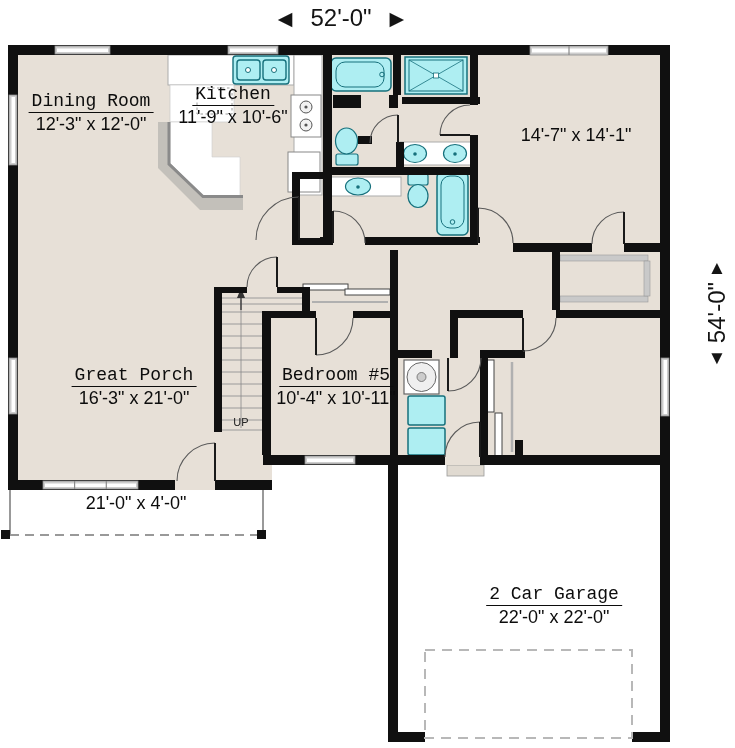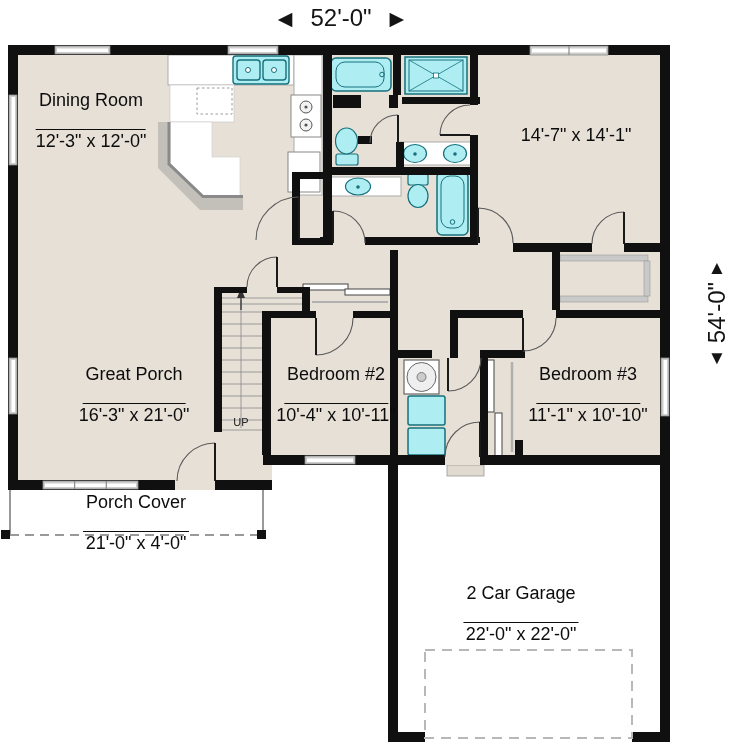--- a/index.html
+++ b/index.html
@@ -1,21 +1,21 @@
 <!DOCTYPE html>
 <html><head>
 <meta charset="utf-8">
 <style>
   html,body{margin:0;padding:0;background:#ffffff;}
   #stage{position:relative;width:735px;height:748px;background:#ffffff;overflow:hidden;
          font-family:"Liberation Sans",sans-serif;}
   #plan-svg{position:absolute;left:0;top:0;}
   .room-label{position:absolute;transform:translateX(-50%);text-align:center;
               font-size:18px;line-height:1.18;color:#0c0c0c;white-space:nowrap;z-index:5;}
-  .room-name{display:inline-block;border-bottom:1.8px solid #0c0c0c;padding:0 3px 18px 3px;}
+  .room-name{display:inline-block;border-bottom:1.8px solid #0c0c0c;padding:0 3px 0 3px;font-family:Liberation Mono, monospace;}
   .room-dims{display:block;padding-top:1px;}
   .dim-h{position:absolute;left:341px;top:4px;transform:translateX(-50%);
          display:flex;align-items:center;gap:18px;font-size:24px;color:#141414;z-index:5;}
   .dim-h .tri{font-size:19px;line-height:1;}
   .dim-v{position:absolute;left:697px;top:258px;width:40px;display:flex;flex-direction:column;
          align-items:center;gap:5px;font-size:24px;color:#141414;z-index:5;}
   .dim-v .tri{font-size:19px;line-height:1;}
   .vtext{writing-mode:vertical-rl;transform:rotate(180deg);}
 </style>
 </head>
@@ -284,40 +284,39 @@
   <g>
     <rect x="425" y="732" width="207" height="10" fill="#ffffff"></rect>
     <rect x="425" y="650" width="207" height="88" fill="none" stroke="#b8b8b8" stroke-width="2" stroke-dasharray="10,7"></rect>
   </g>
 </svg>
 
 <div class="room-label" style="left:91px;top:90px">
   <span class="room-name">Dining Room</span>
   <span class="room-dims">12'-3" x 12'-0"</span>
 </div>
+<div class="room-label" style="left:233px;top:83px">
+  <span class="room-name">Kitchen</span>
+  <span class="room-dims">11'-9" x 10'-6"</span>
+</div>
 <div class="room-label" style="left:576px;top:124px">
   <span class="room-dims">14'-7" x 14'-1"</span>
 </div>
 <div class="room-label" style="left:134px;top:364px">
   <span class="room-name">Great Porch</span>
   <span class="room-dims">16'-3" x 21'-0"</span>
 </div>
 <div class="room-label" style="left:336px;top:364px">
-  <span class="room-name">Bedroom #2</span>
+  <span class="room-name">Bedroom #5</span>
   <span class="room-dims">10'-4" x 10'-11"</span>
 </div>
-<div class="room-label" style="left:588px;top:364px">
-  <span class="room-name">Bedroom #3</span>
-  <span class="room-dims">11'-1" x 10'-10"</span>
-</div>
 <div class="room-label" style="left:136px;top:492px">
-  <span class="room-name">Porch Cover</span>
   <span class="room-dims">21'-0" x 4'-0"</span>
 </div>
-<div class="room-label" style="left:521px;top:583px">
+<div class="room-label" style="left:554px;top:583px">
   <span class="room-name">2 Car Garage</span>
   <span class="room-dims">22'-0" x 22'-0"</span>
 </div>
 
 <div class="dim-h">
   <span class="tri">◀</span>
   <span>52'-0"</span>
   <span class="tri">▶</span>
 </div>
 <div class="dim-v">

